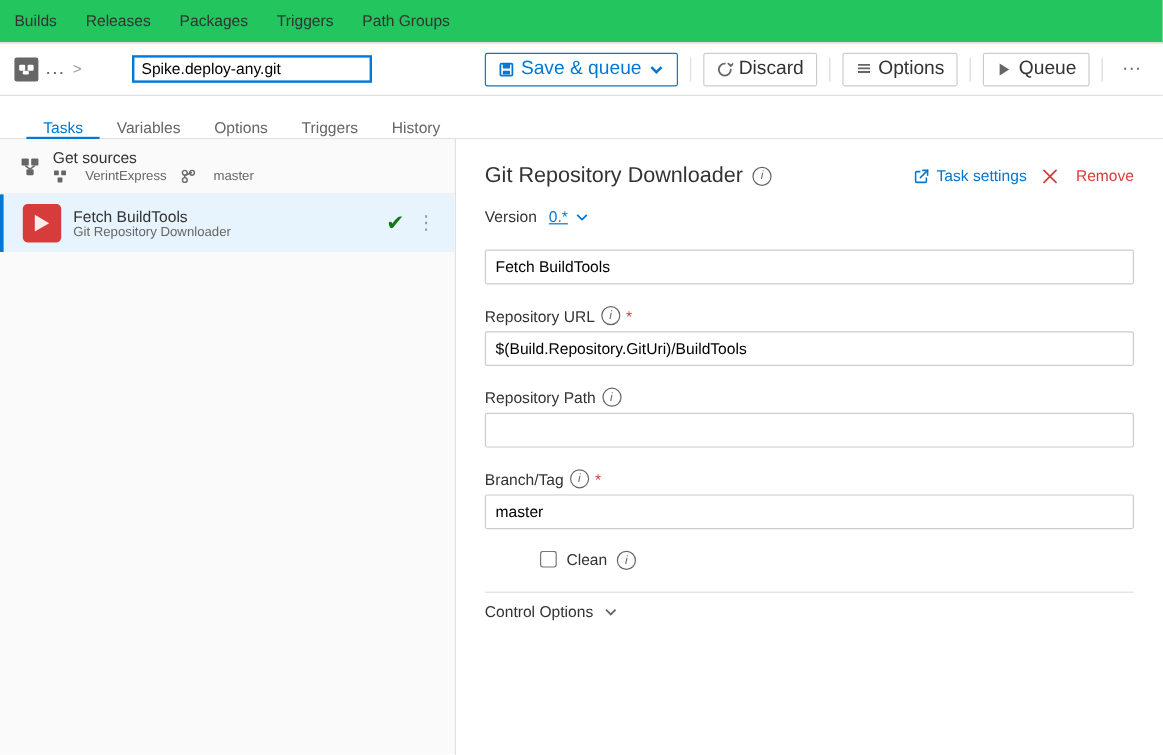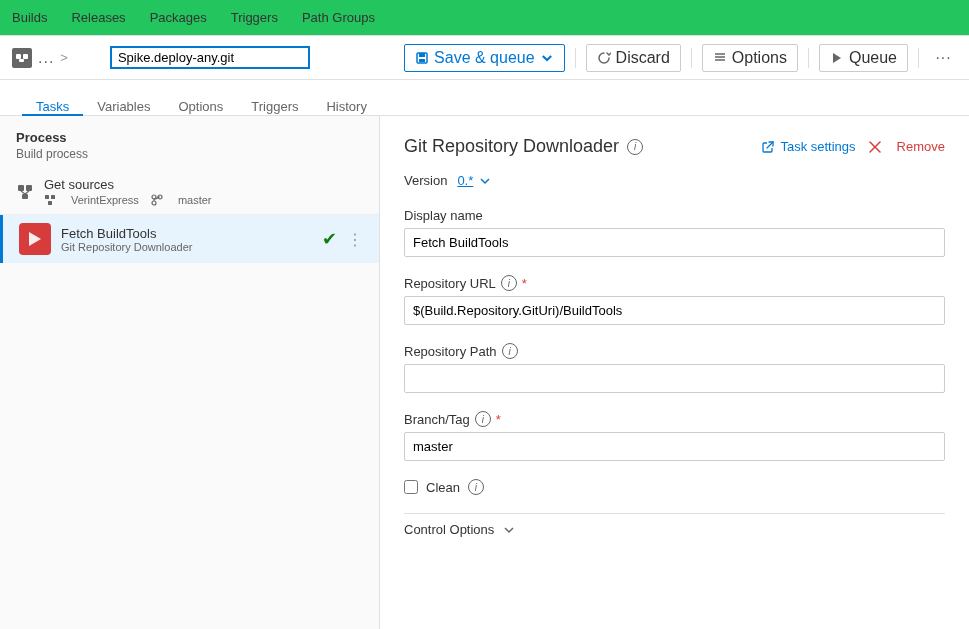--- a/index.html
+++ b/index.html
@@ -67,21 +67,21 @@
     .version-label { font-size: 13px; color: #333; }
     .version-select { display: flex; align-items: center; gap: 6px; color: #0078d4; cursor: pointer; font-size: 13px; text-decoration: underline; }
 
     
     .form-group { margin-bottom: 18px; }
     .form-label { font-size: 13px; color: #333; margin-bottom: 5px; display: flex; align-items: center; gap: 5px; }
     .required { color: #d73c3c; }
     .form-input { width: 100%; padding: 6px 8px; border: 1px solid #ccc; font-size: 13px; outline: none; border-radius: 2px; }
 
     
-    .checkbox-row { display: flex; align-items: center; gap: 8px; margin-bottom: 18px; }
+    .checkbox-row { display: flex; gap: 8px; margin-bottom: 18px; margin-left: 46px; }
     .checkbox-row input[type="checkbox"] { width: 14px; height: 14px; cursor: pointer; }
     .checkbox-label { font-size: 13px; color: #333; }
 
     
     .control-options-row { display: flex; align-items: center; gap: 8px; font-size: 13px; color: #333; cursor: pointer; padding: 8px 0; border-top: 1px solid #e0e0e0; }
     .chevron-icon { color: #666; }
   </style>
 </head>
 <body>
 
@@ -158,24 +158,20 @@
     <span>Triggers</span>
   </div>
   <div class="tab">
     <span>History</span>
   </div>
 </div>
 
 <div class="main-layout">
 
   <div class="left-panel">
-    <div class="process-section">
-      <div class="process-title">Process</div>
-      <div class="process-subtitle">Build process</div>
-    </div>
 
     <div class="source-item">
       <div class="source-icon">
         <svg width="18" height="18" viewBox="0 0 18 18" fill="none">
           <rect x="2" y="2" width="6" height="6" rx="1" fill="#666"></rect>
           <rect x="10" y="2" width="6" height="6" rx="1" fill="#666"></rect>
           <rect x="6" y="11" width="6" height="5" rx="1" fill="#666"></rect>
           <line x1="5" y1="8" x2="9" y2="11" stroke="#666" stroke-width="1.2"></line>
           <line x1="13" y1="8" x2="9" y2="11" stroke="#666" stroke-width="1.2"></line>
         </svg>
@@ -248,23 +244,20 @@
       <span class="version-label">Version</span>
       <div class="version-select">
         <span>0.*</span>
         <svg width="12" height="12" viewBox="0 0 12 12">
           <path d="M2 4L6 8L10 4" stroke="#0078d4" stroke-width="1.5" fill="none"></path>
         </svg>
       </div>
     </div>
 
     <div class="form-group">
-      <div class="form-label">
-        <span>Display name</span>
-      </div>
       <input type="text" class="form-input" value="Fetch BuildTools" style="">
     </div>
 
     <div class="form-group">
       <div class="form-label">
         <span>Repository URL</span>
         <span class="info-icon">i</span>
         <span class="required">*</span>
       </div>
       <input type="text" class="form-input" value="$(Build.Repository.GitUri)/BuildTools" style="">

